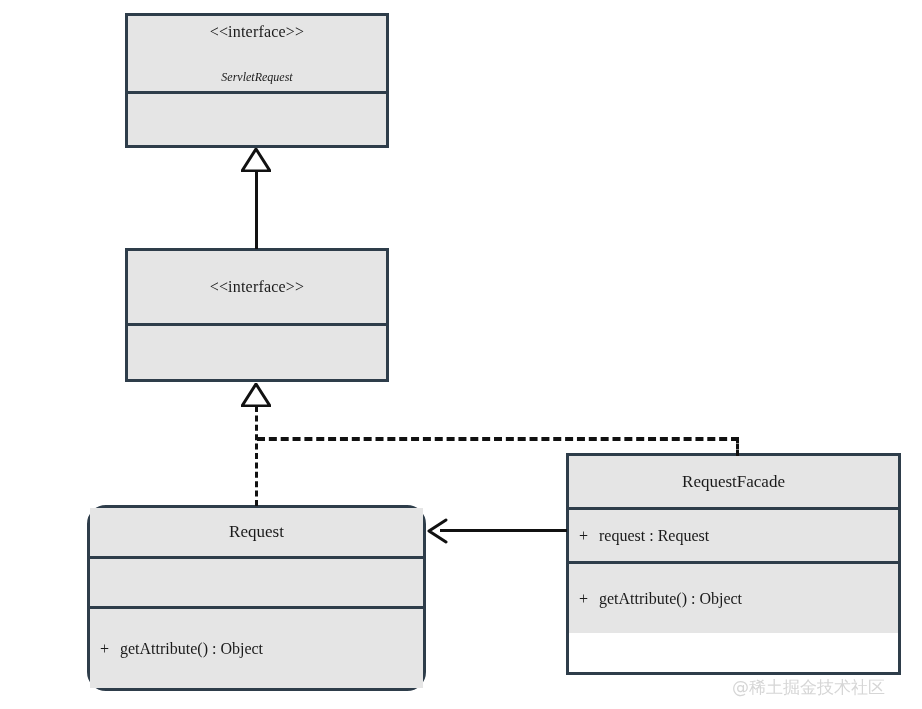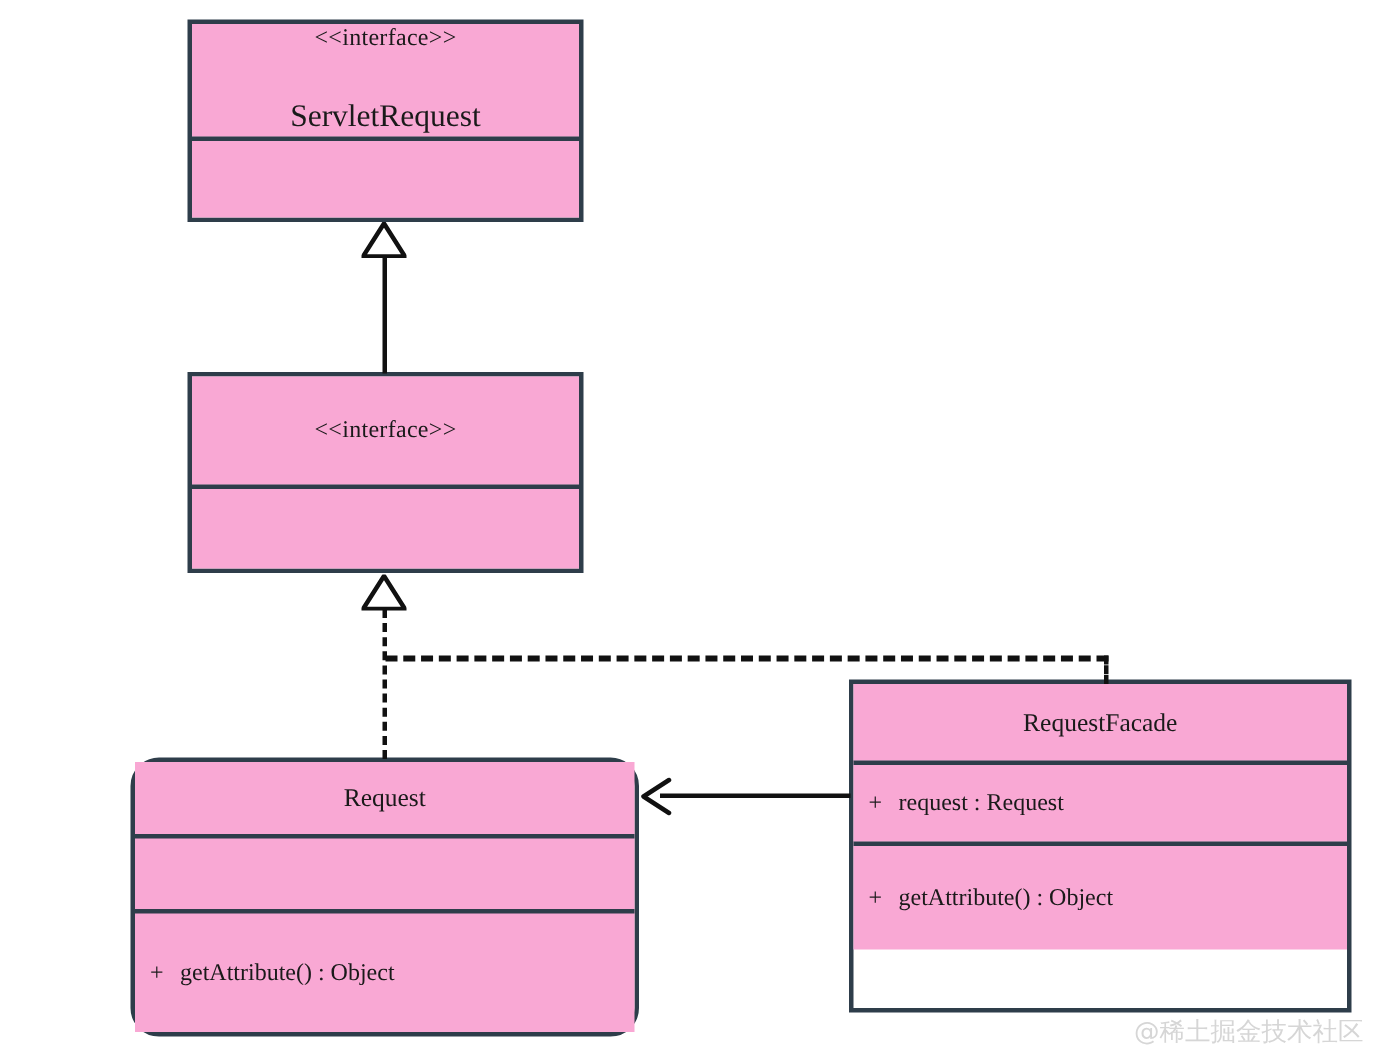--- a/index.html
+++ b/index.html
@@ -21,21 +21,21 @@
     position: absolute;
     box-sizing: border-box;
     border: 3px solid #2e3d4a;
     background: #ffffff;
     display: flex;
     flex-direction: column;
   }
   .compartment {
     box-sizing: border-box;
     position: relative;
-    background: #f9a8d4;
+    background: #e5e5e5;
     gap: 28px;
   }
   .compartment + .compartment {
     border-top: 3px solid #2e3d4a;
   }
   .compartment.header {
     display: flex;
     flex-direction: column;
     align-items: center;
     justify-content: center;
@@ -47,21 +47,22 @@
     justify-content: center;
   }
 
   .stereotype {
     font-size: 16px;
     color: #1a1a1a;
     line-height: 1.25;
     letter-spacing: 0.2px;
   }
   .class-name-italic {
-    font-size: 21px;
+    font-size: 12px;
+    font-style: italic;
     color: #1a1a1a;
     line-height: 1.25;
   }
   .class-name {
     font-size: 17px;
     color: #1a1a1a;
     line-height: 1.25;
   }
 
   .member-row {
@@ -205,15 +206,15 @@
 
   <div class="conn">
     <div class="line-solid-h" style="left:440px; top:529px; width:127px;"></div>
     <div class="arrow-open" style="left:426px; top:518px;">
       <svg width="22" height="26" viewBox="0 0 22 26">
         <path d="M20,2 L3,13 L20,24" fill="none" stroke="#111111" stroke-width="3" stroke-linecap="round" stroke-linejoin="round"></path>
       </svg>
     </div>
   </div>
 
-  <div class="watermark" style="left:756px; top:676px;">@稀土掘金技术社区</div>
+  <div class="watermark" style="left:732px; top:676px;">@稀土掘金技术社区</div>
 
 </div>
 
 </body></html>

